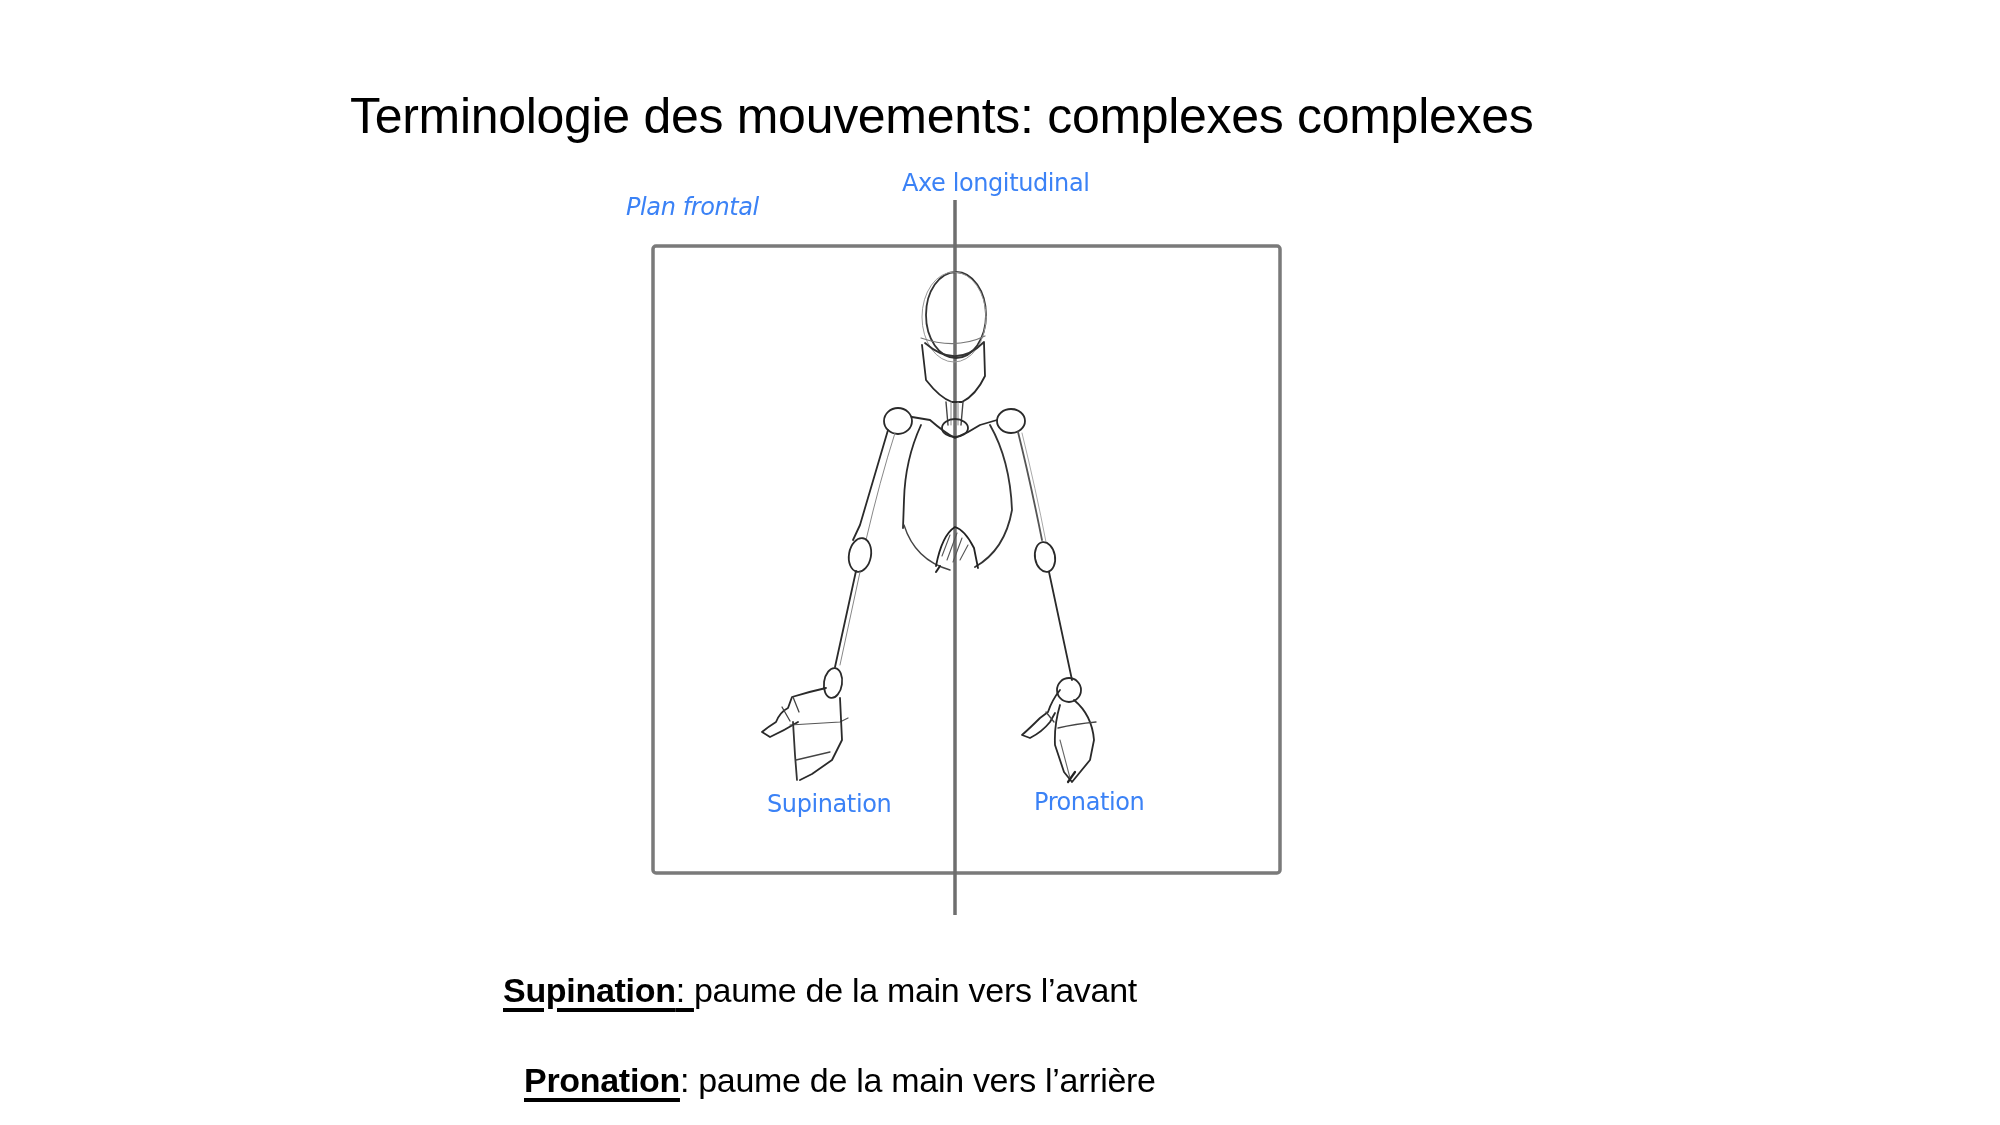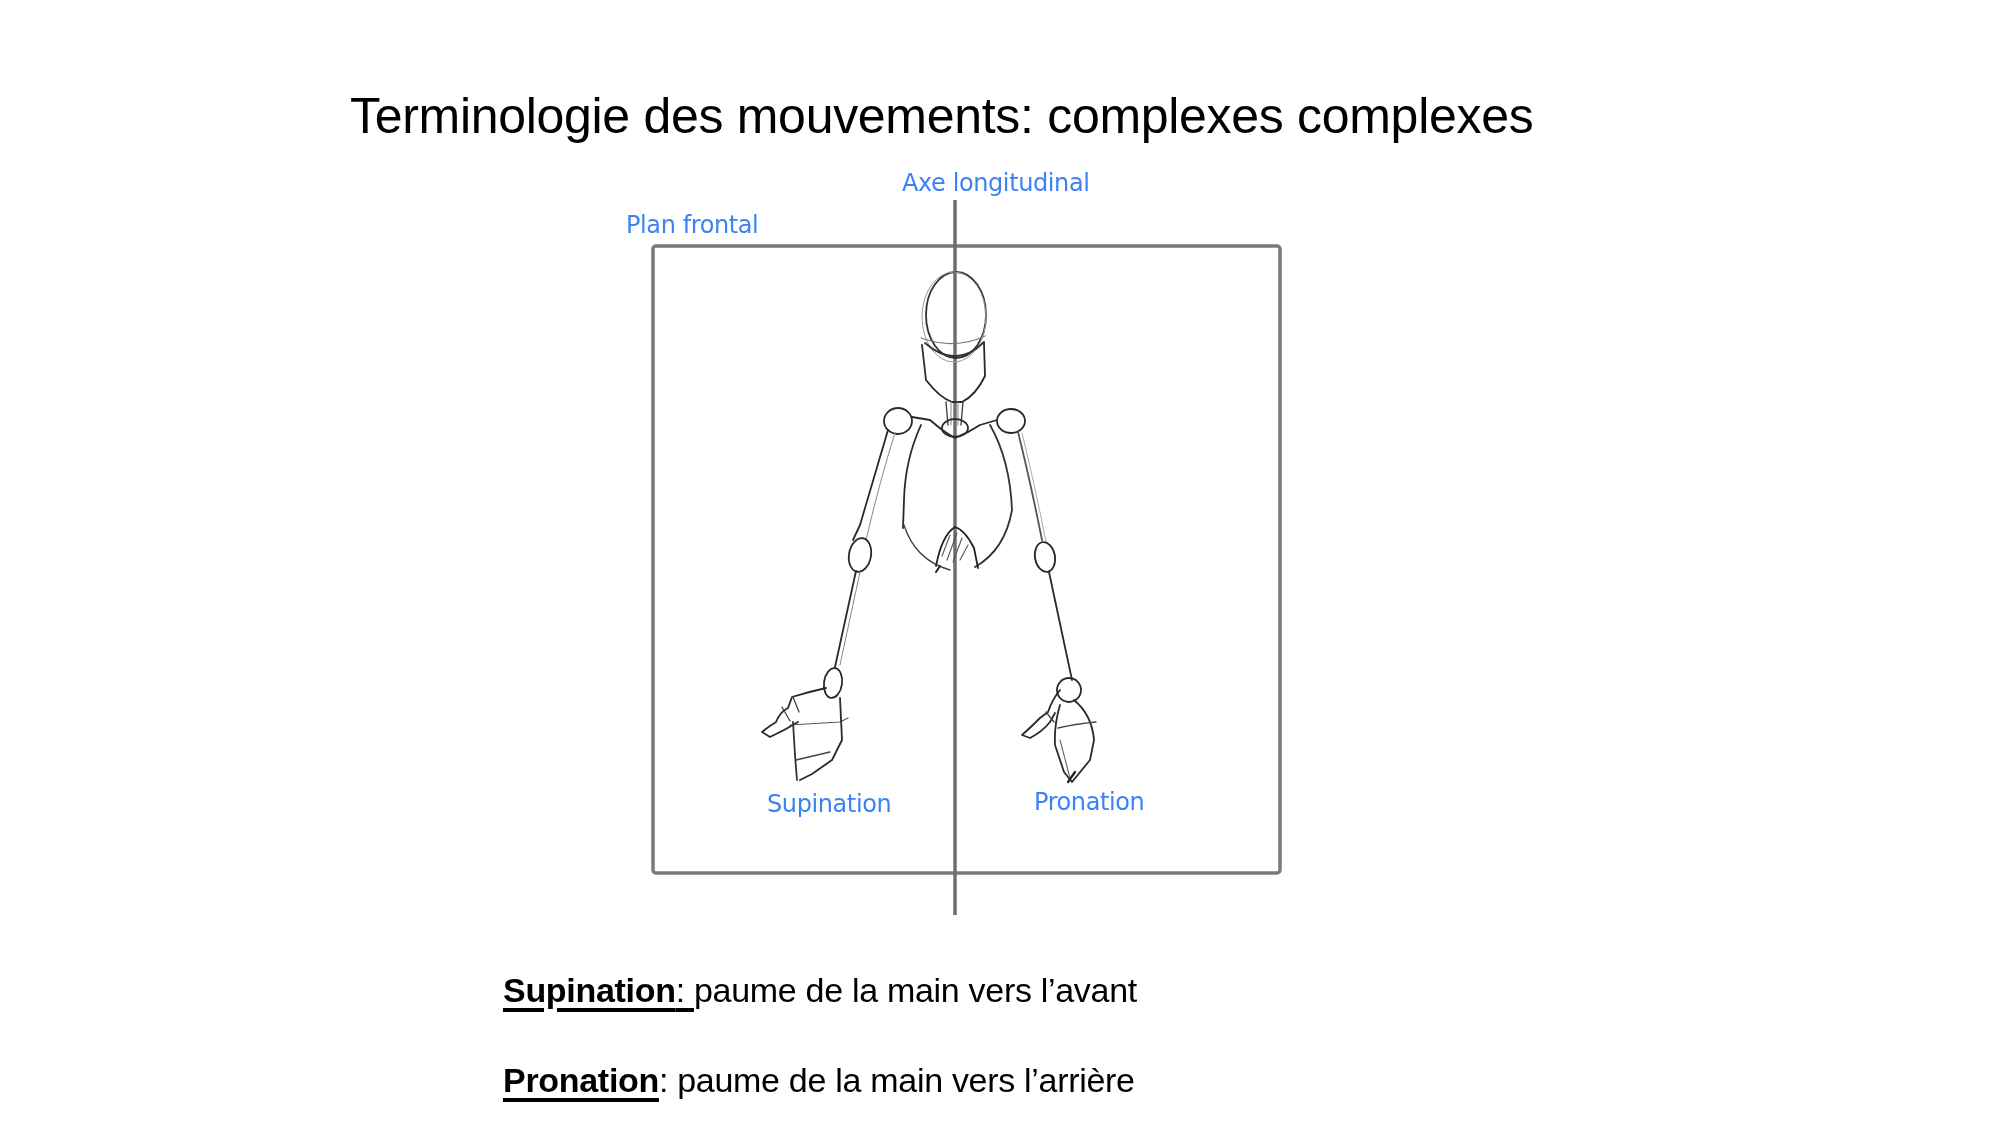--- a/index.html
+++ b/index.html
@@ -34,34 +34,34 @@
     .fig-label {
       position: absolute;
       font-family: "DejaVu Sans", sans-serif;
       font-size: 24px;
       line-height: 24px;
       color: #3b82f6;
       white-space: nowrap;
       letter-spacing: -0.4px;
     }
     .label-axis { left: 902px; top: 171px; }
-    .label-plane { left: 626px; top: 213px; }
+    .label-plane { left: 626px; top: 195px; font-style: italic; }
     .label-sup { left: 767px; top: 792px; }
     .label-pro { left: 1034px; top: 790px; }
 
     .definition {
       position: absolute;
       left: 503px;
       font-size: 34px;
       line-height: 60px;
       white-space: nowrap;
       letter-spacing: -0.3px;
     }
     .def-sup { top: 960px; }
-    .def-pro { top: 1050px; }
+    .def-pro { top: 1050px; margin-left: 21px; }
     .term {
       font-weight: bold;
       text-decoration: underline;
       text-decoration-thickness: 4px;
       text-underline-offset: 6px;
     }
     .colon-sup {
       text-decoration: underline;
       text-decoration-thickness: 4px;
       text-underline-offset: 6px;

